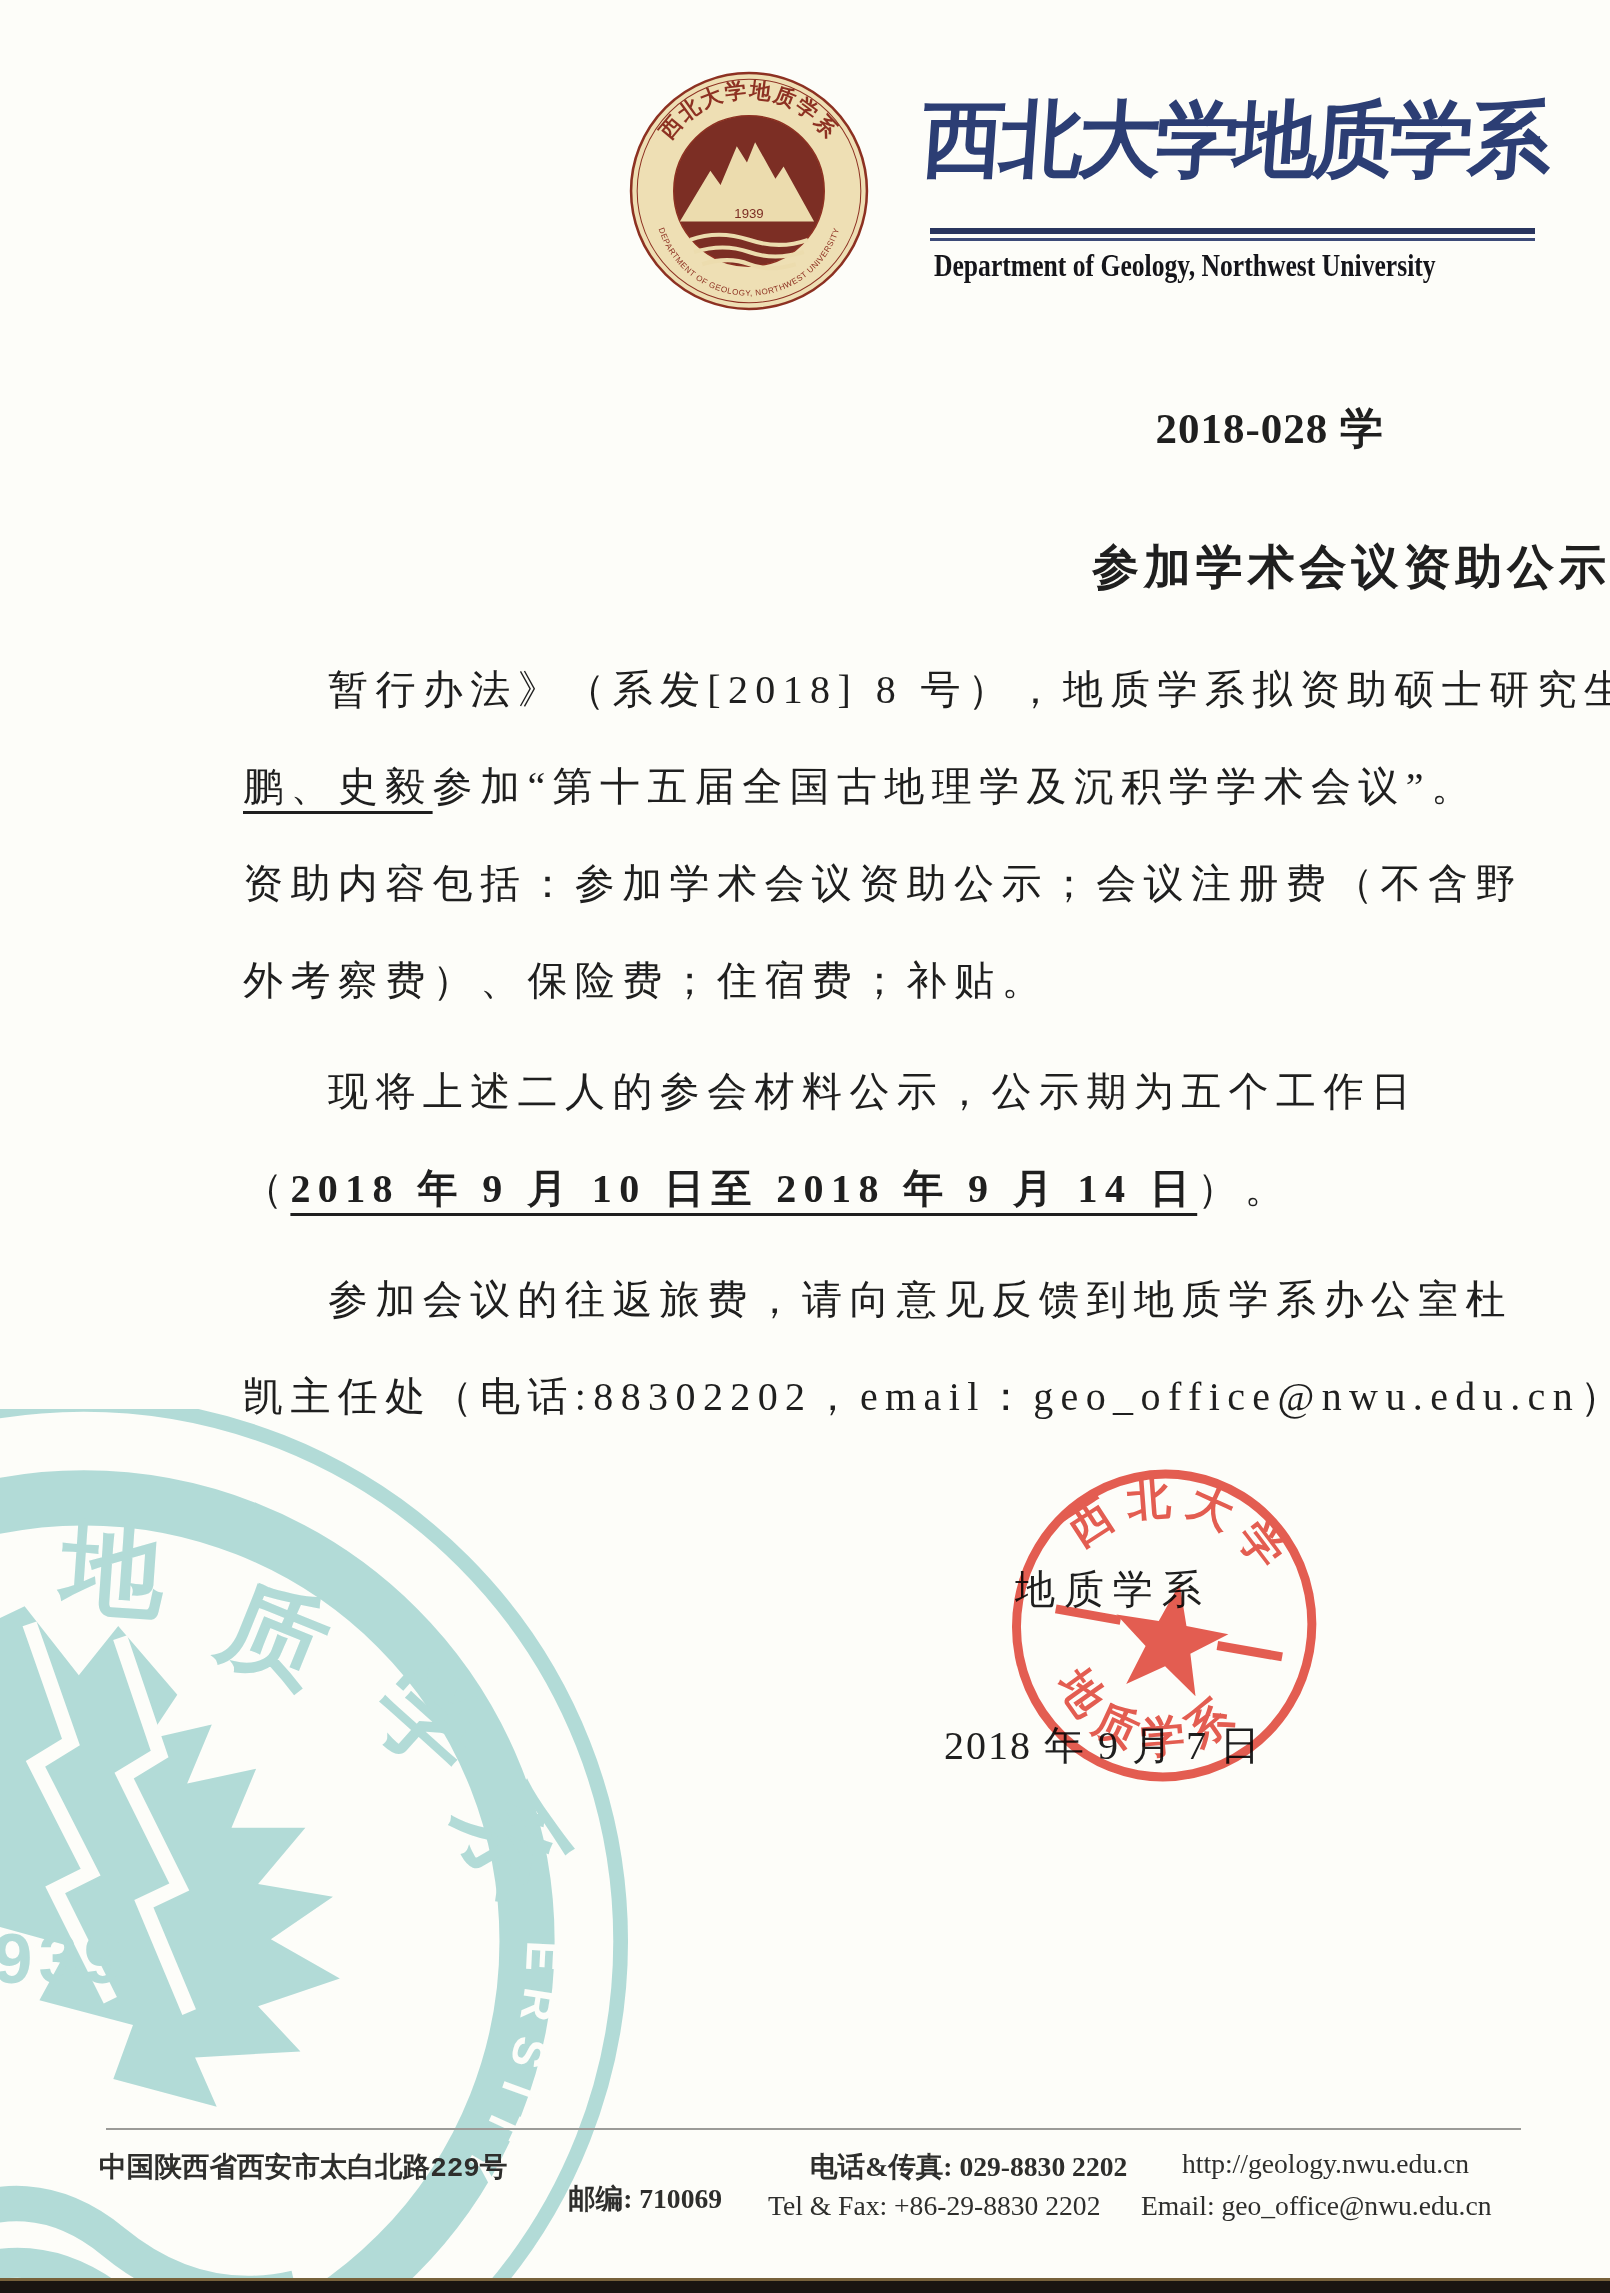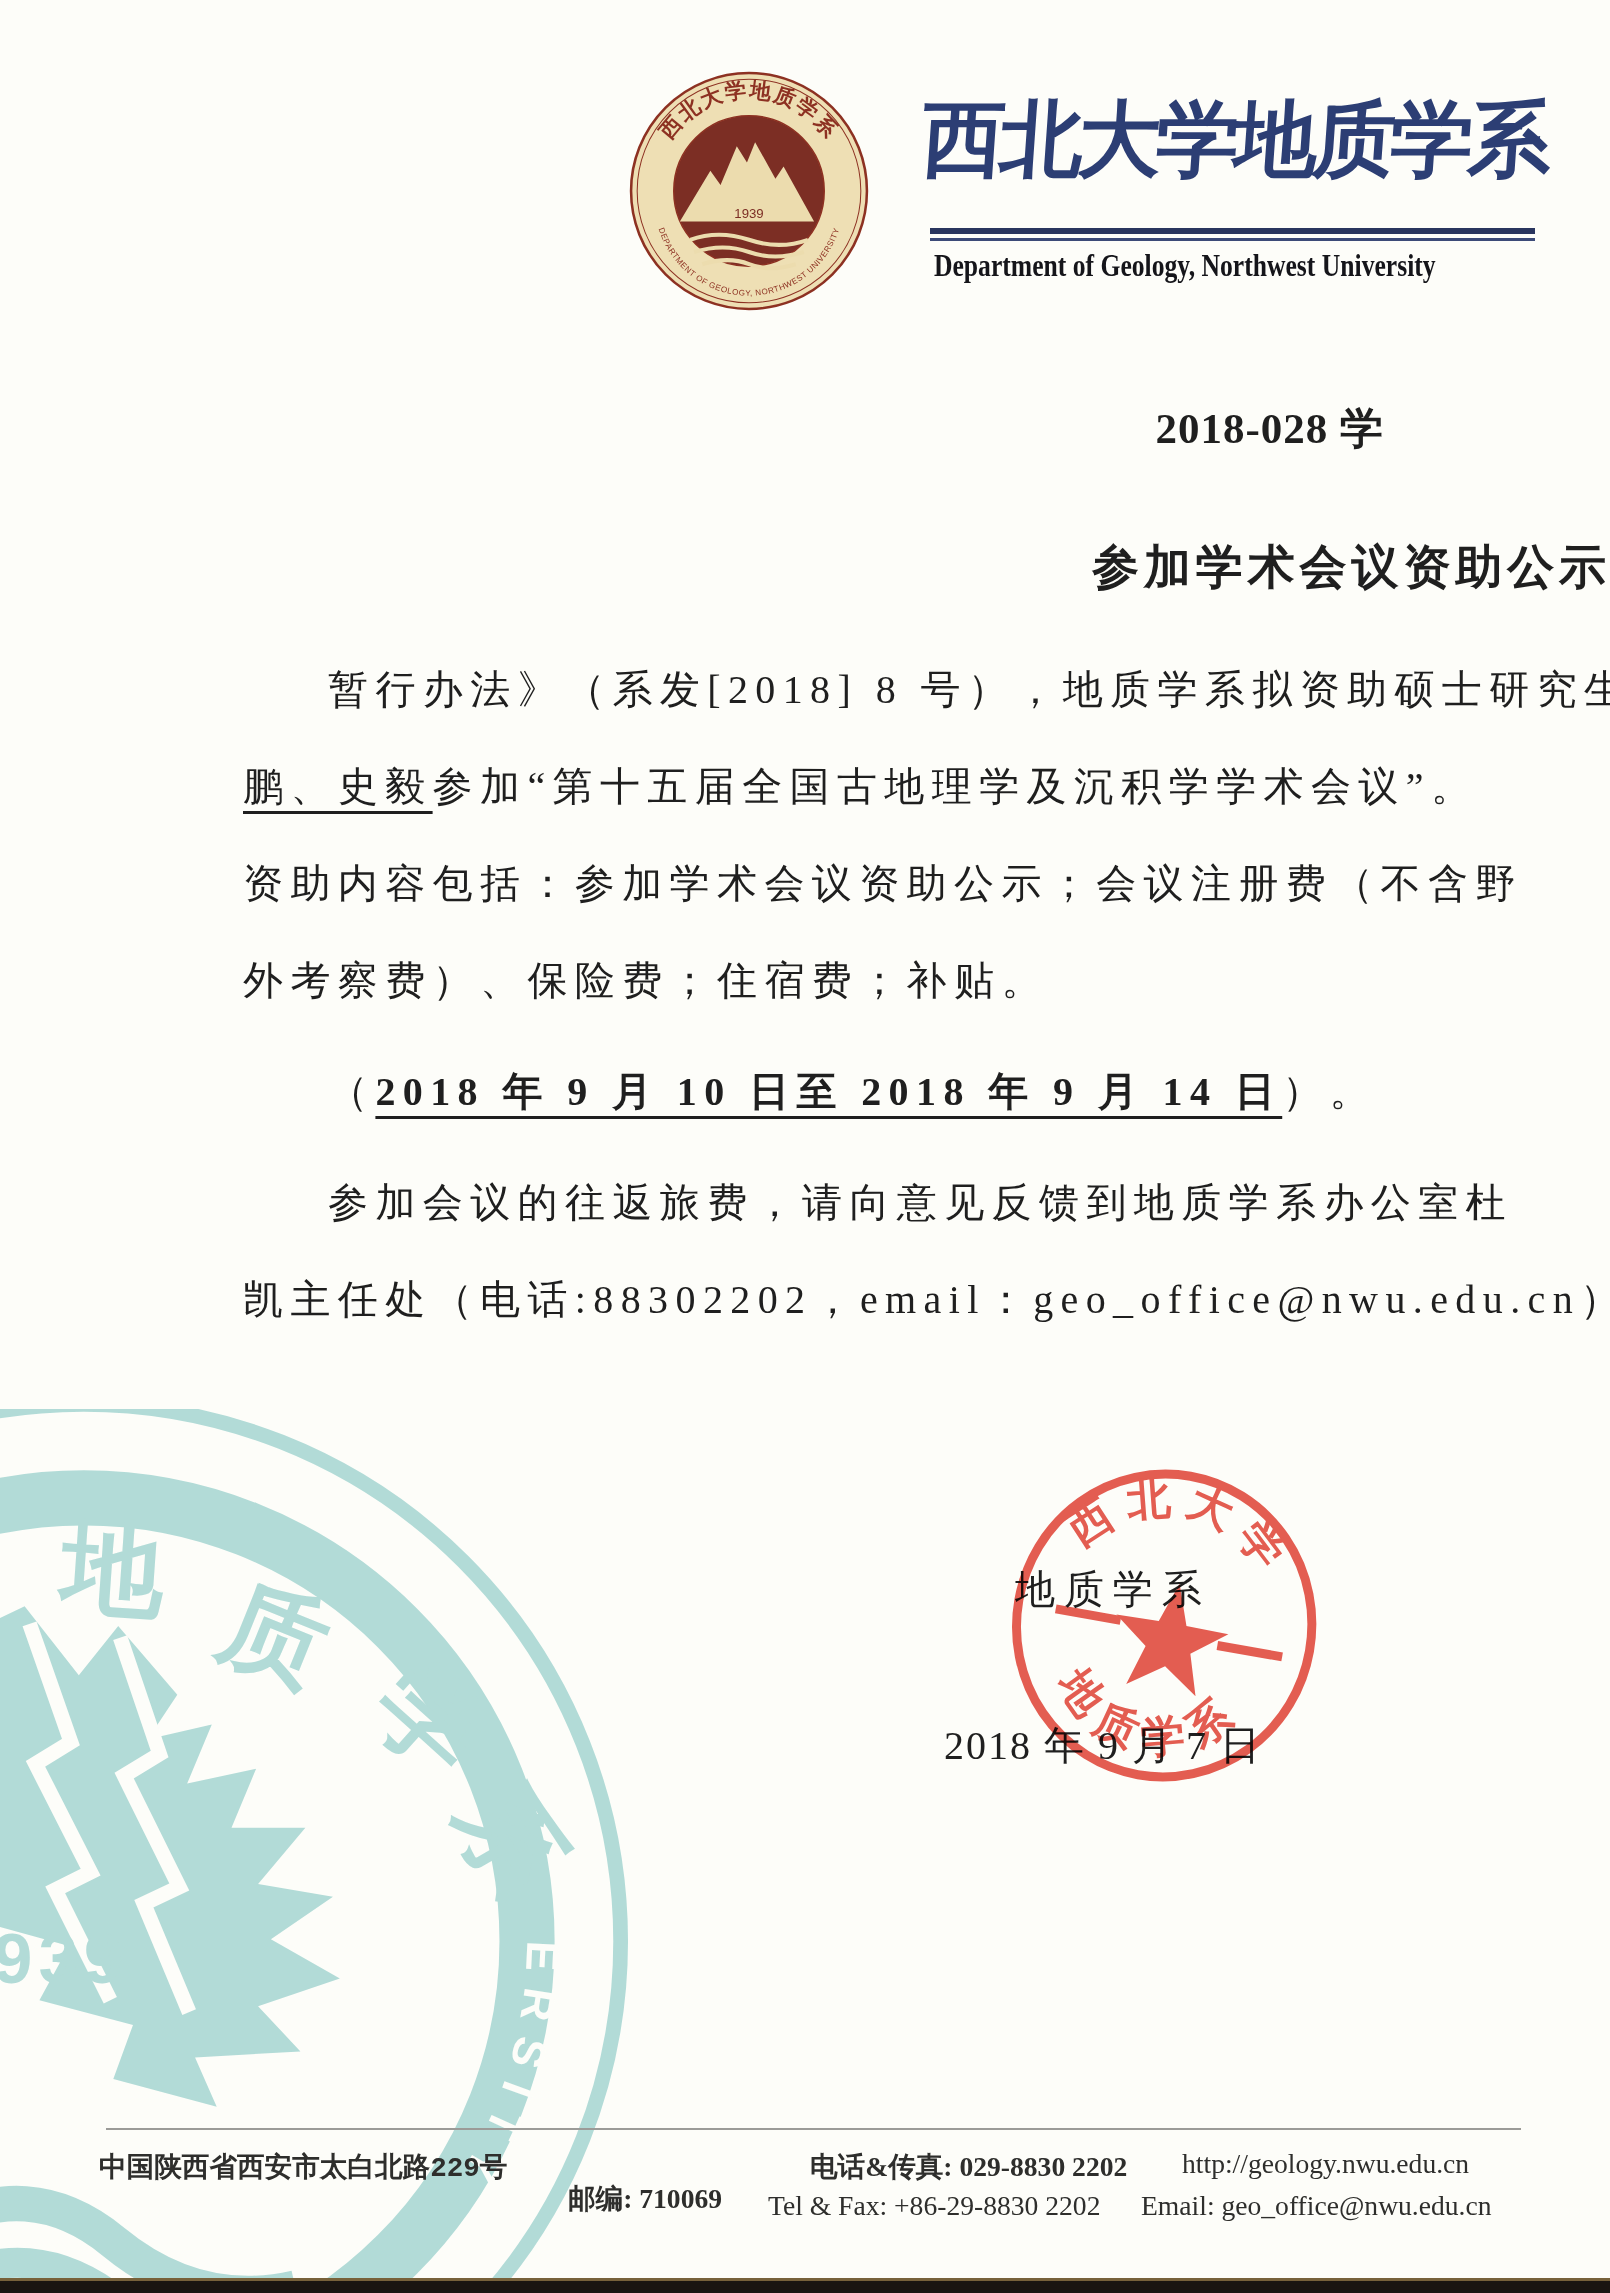--- a/index.html
+++ b/index.html
@@ -117,20 +117,21 @@
   <div class="abs title">参加学术会议资助公示</div>
 
   <div class="abs body-text">
       <div class="para">
         <div class="bline"><span>暂行办法》（系发[2018] 8 号），地质学系拟资助硕士研究生</span><span class="u">李</span></div>
         <div class="bline"><span class="u">鹏、史毅</span><span>参加“第十五届全国古地理学及沉积学学术会议”。</span></div>
         <div class="bline"><span>资助内容包括：参加学术会议资助公示；会议注册费（不含野</span></div>
         <div class="bline"><span>外考察费）、保险费；住宿费；补贴。</span></div>
       </div>
       <div class="para">
+        <div class="bline"><span>现将上述二人的参会材料公示，公示期为五个工作日</span></div>
         <div class="bline"><span>（</span><span class="bu">2018 年 9 月 10 日至 2018 年 9 月 14 日</span><span>）。</span></div>
       </div>
       <div class="para">
         <div class="bline"><span>参加会议的往返旅费，请向意见反馈到地质学系办公室杜</span></div>
         <div class="bline"><span>凯主任处（电话:88302202，email：geo_office@nwu.edu.cn）。</span></div>
       </div>
     </div>
 
   <div class="abs sig-dept">地质学系</div>
   <div class="abs sig-date">2018 年 9 月 7 日</div>

